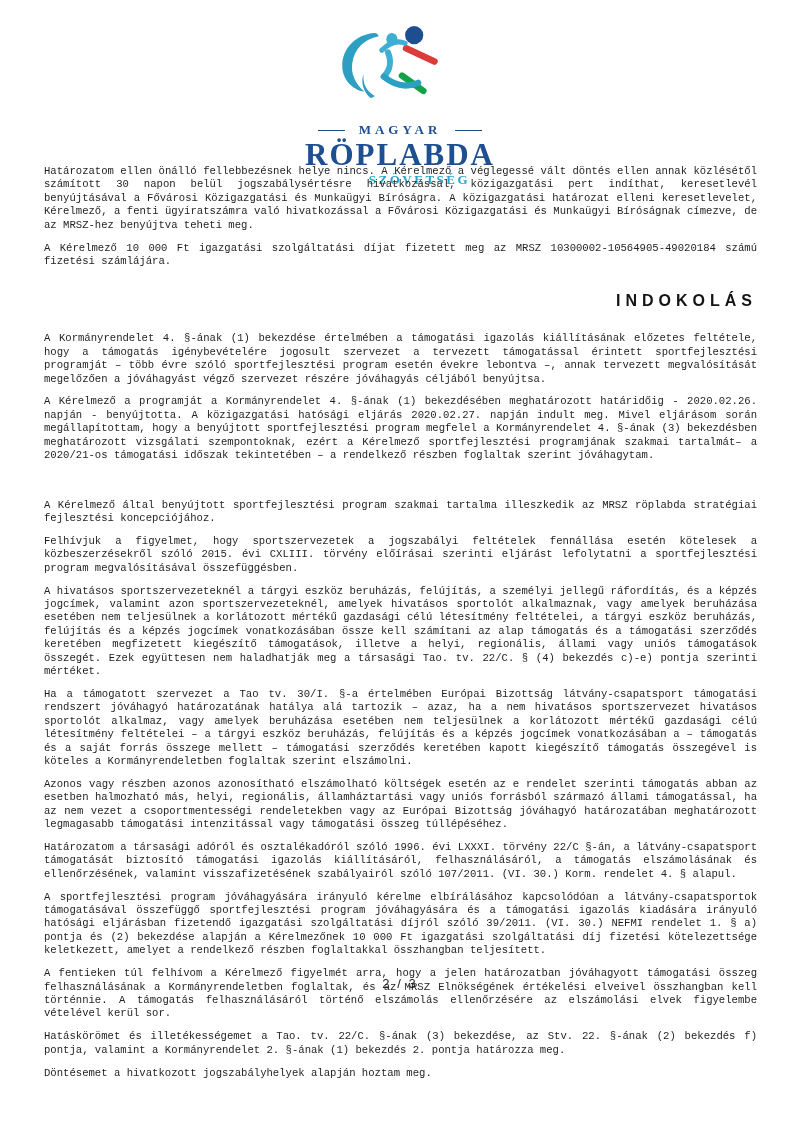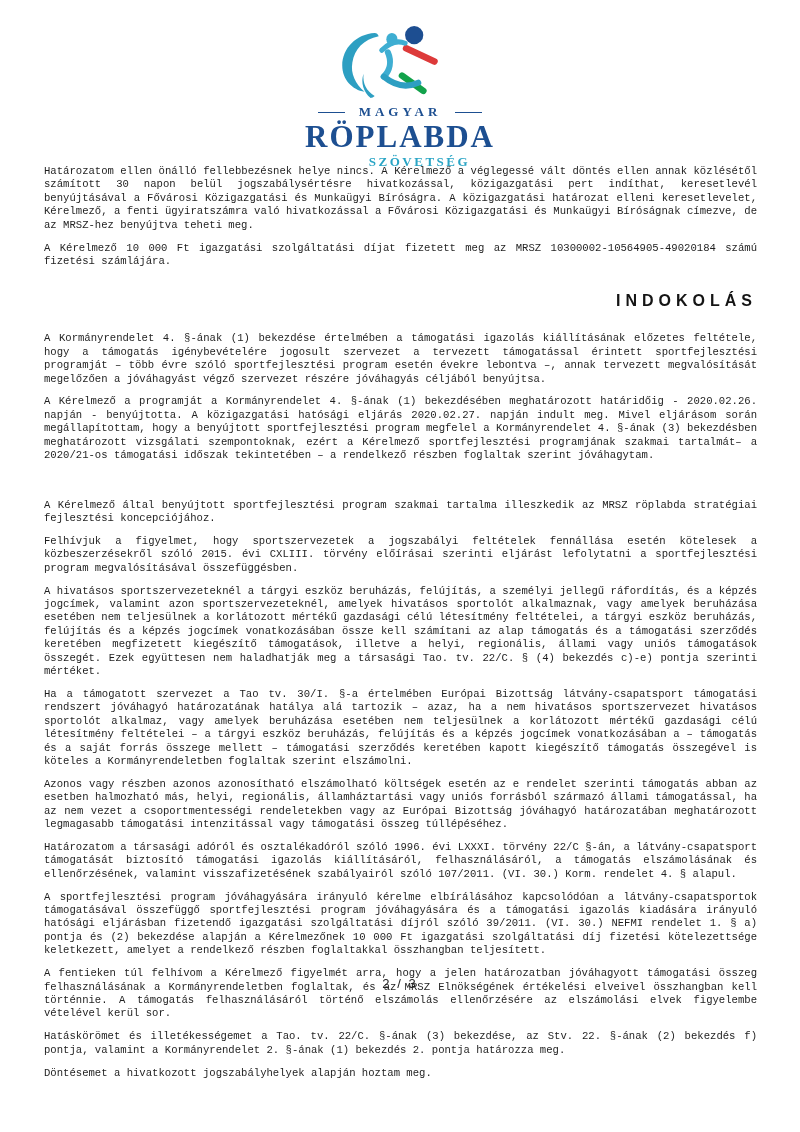--- a/index.html
+++ b/index.html
@@ -13,21 +13,21 @@
   }
 
   
   .logo-block {
     position:absolute; top:26px; left:0; right:0;
     text-align:center;
   }
   .logo-figure { display:block; margin:0 auto; }
   .wordmark-row {
     display:flex; align-items:center; justify-content:center;
-    gap:14px; margin-top:2px;
+    gap:14px; margin-top:20px;
   }
   .wm-rule { width:27px; height:1px; background:#1d4f91; }
   .wm-magyar {
     font-family:"Liberation Serif", serif;
     color:#1d4f91; font-size:13px; letter-spacing:4px; font-weight:bold;
   }
   .wm-roplabda {
     font-family:"Liberation Serif", serif;
     color:#1d4f91; font-size:31px; letter-spacing:2px; font-weight:bold;
     line-height:1.0; margin-top:1px;

